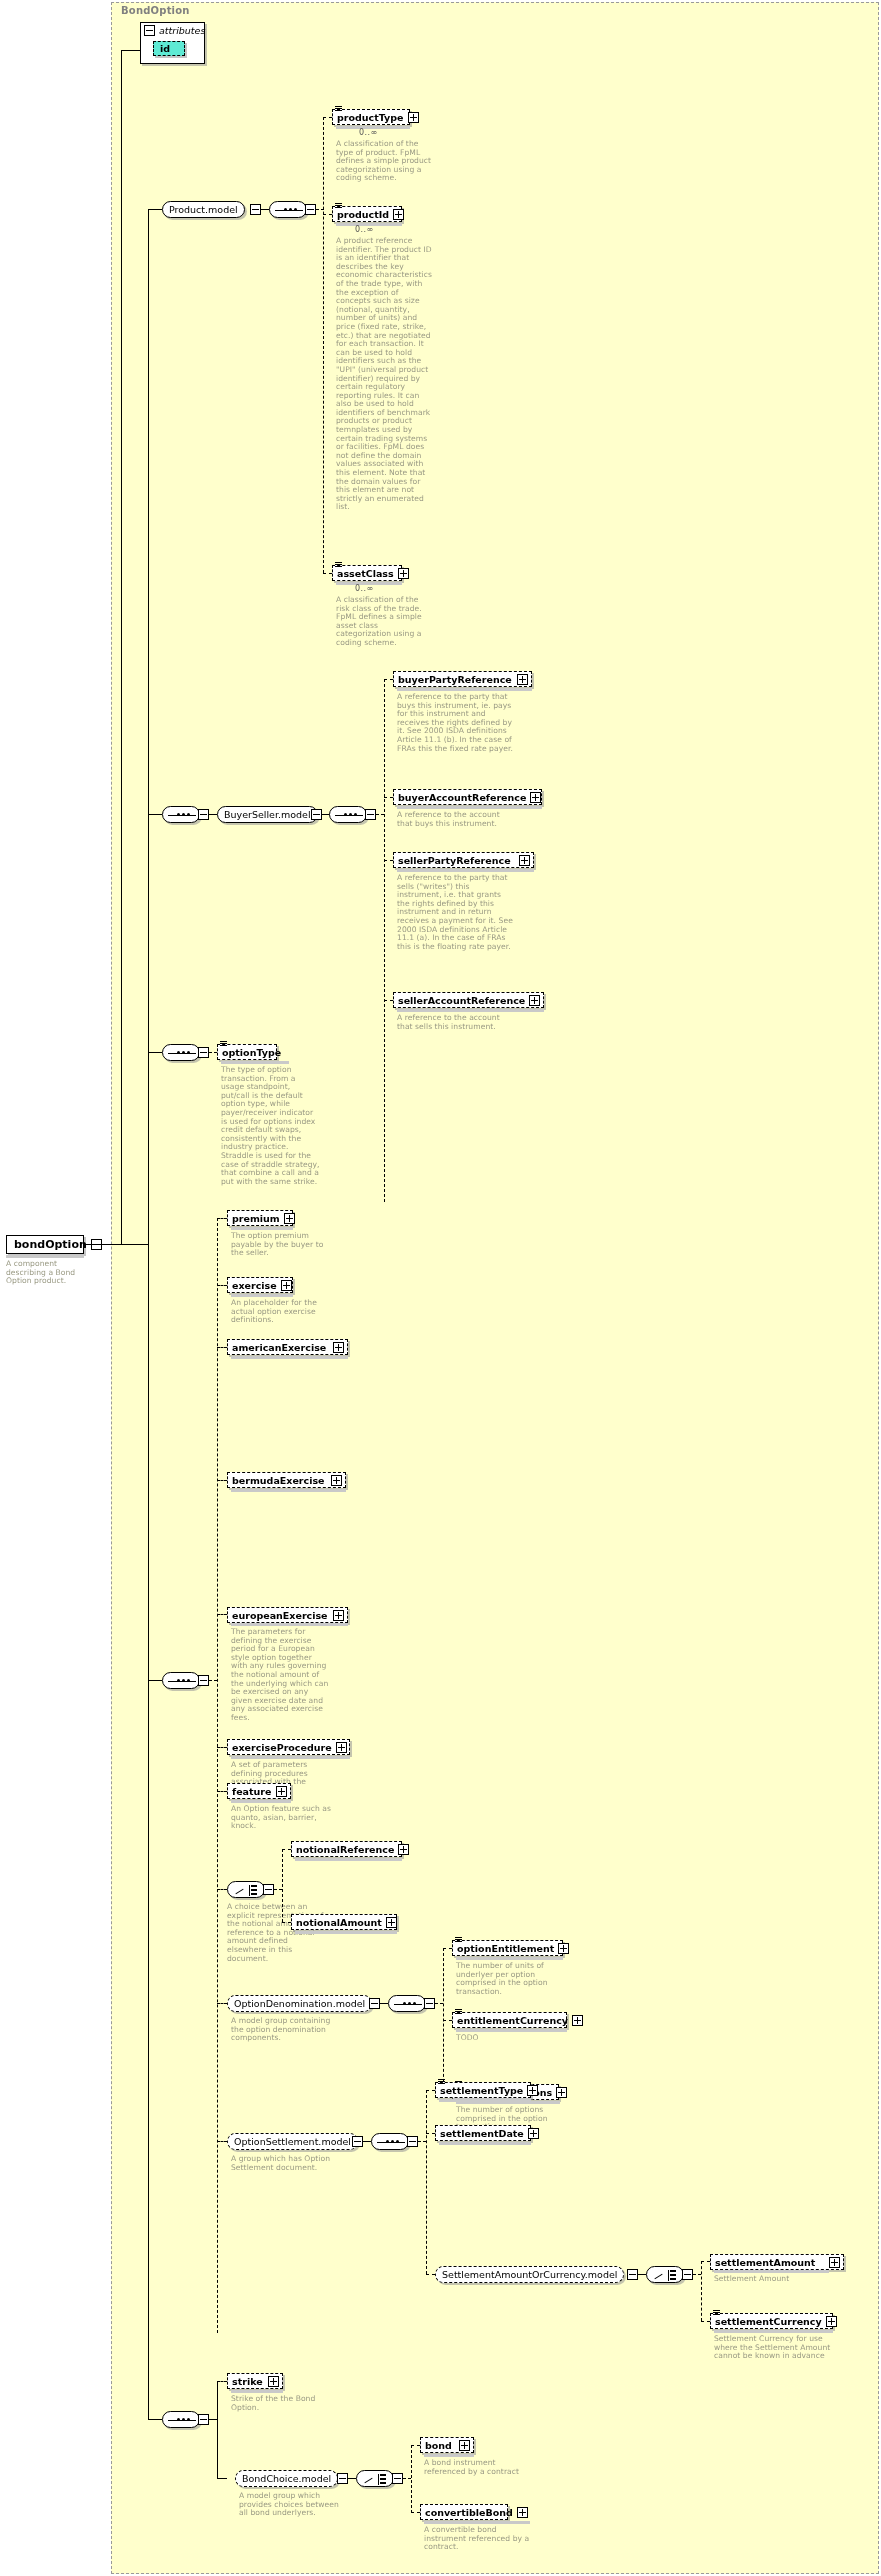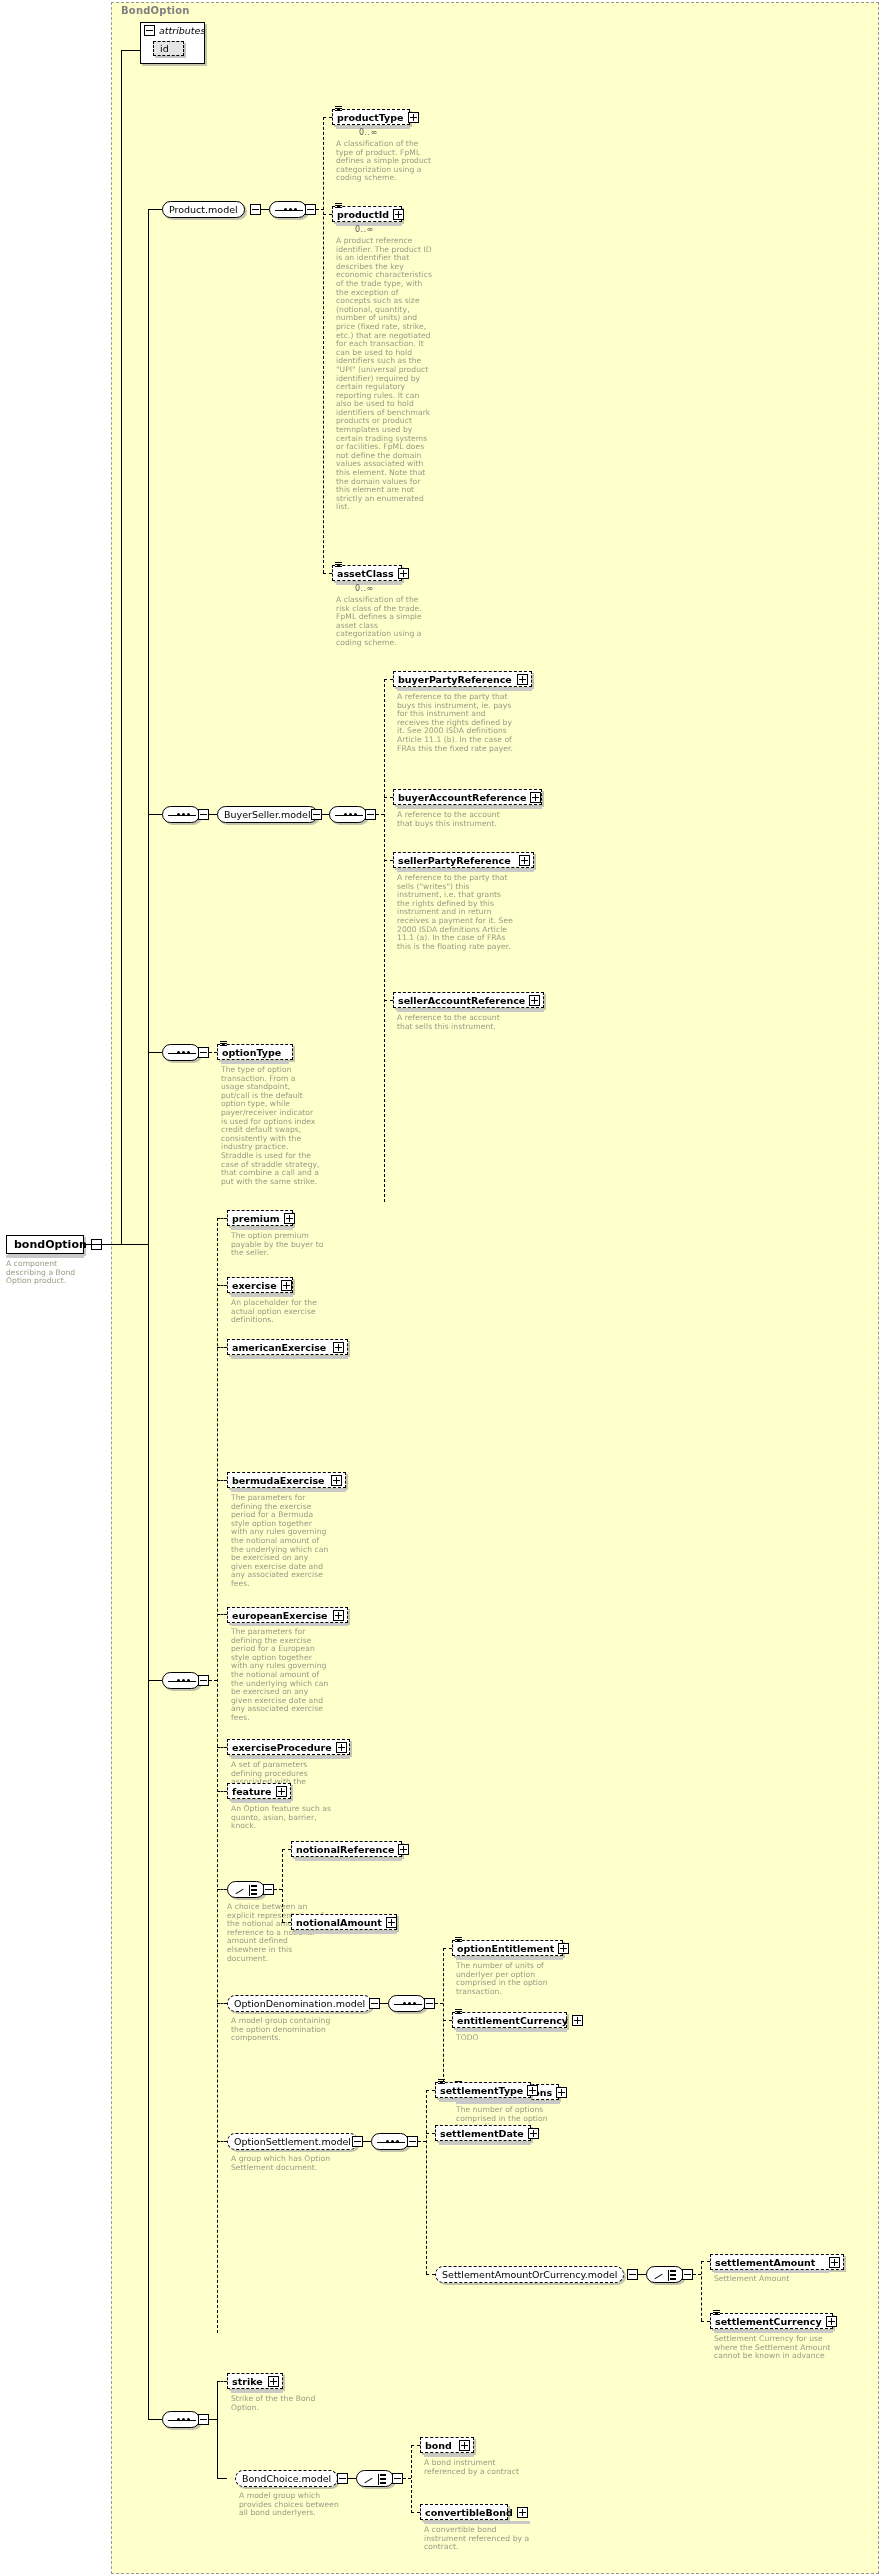--- a/index.html
+++ b/index.html
@@ -143,22 +143,22 @@
   }
   .attr-head {
     display:flex; align-items:center;
     font-size:9.5px; font-style:italic; color:#000;
     padding:2px 4px 1px 3px;
   }
   .attr-head .ctl { margin-left:0; margin-right:4px; }
   .attr-item {
     margin: 2px 6px 5px 12px;
     border:1px dashed #000;
-    background:#e5e5e5;
-    font-size:9.5px; font-weight:normal;
+    background:#5eead4;
+    font-size:9.5px; font-weight:bold;
     padding:1px 14px 1px 6px;
     display:inline-block;
     box-shadow: 2px 2px 0 rgba(150,150,150,.55);
   }
   
   .doc {
     position:absolute;
     font-size:7.6px;
     line-height:8.6px;
     color: #9a9a84;
@@ -346,21 +346,21 @@
   <div class="ln h" style="left:148px; top:1052px; width:14px;"></div>
   <div class="conn" style="left:162px; top:1044px;">
     <div class="seqline"></div>
       <div class="dot d1"></div>
       <div class="dot d2"></div>
       <div class="dot d3"></div>
   </div>
   <div class="sqctl" style="left:198px; top:1047px;"></div>
   <div class="ln hd" style="left:209px; top:1052px; width:8px;"></div>
 
-  <div class="node dashed" style="left:217px; top:1044px; width:76px;">
+  <div class="node dashed" style="left:217px; top:1044px; width:60px;">
     <span class="doclines">
         <i></i>
         <i></i>
         <i></i>
       </span>
     <span class="lbl">optionType</span>
   </div>
   <div class="ubar" style="left:221px; top:1061px; width:68px;"></div>
   <div class="doc" style="left:221px; top:1066px; width:100px;">The type of option transaction. From a usage standpoint, put/call is the default option type, while payer/receiver indicator is used for options index credit default swaps, consistently with the industry practice. Straddle is used for the case of straddle strategy, that combine a call and a put with the same strike.</div>
 
@@ -404,21 +404,20 @@
     <span class="lbl">americanExercise</span>
     <span class="ctl plus"></span>
   </div>
   <div class="ubar" style="left:231px; top:1356px; width:117px;"></div>
 
   <div class="node dashed" style="left:227px; top:1472px; width:119px;">
     <span class="lbl">bermudaExercise</span>
     <span class="ctl plus"></span>
   </div>
   <div class="ubar" style="left:231px; top:1489px; width:115px;"></div>
-  <div class="doc" style="left:231px; top:1494px; width:98px;">The parameters for defining the exercise period for a Bermuda style option together with any rules governing the notional amount of the underlying which can be exercised on any given exercise date and any associated exercise fees.</div>
 
   <div class="node dashed" style="left:227px; top:1607px; width:121px;">
     <span class="lbl">europeanExercise</span>
     <span class="ctl plus"></span>
   </div>
   <div class="ubar" style="left:231px; top:1623px; width:117px;"></div>
   <div class="doc" style="left:231px; top:1628px; width:98px;">The parameters for defining the exercise period for a European style option together with any rules governing the notional amount of the underlying which can be exercised on any given exercise date and any associated exercise fees.</div>
 
   <div class="node dashed" style="left:227px; top:1739px; width:123px;">
     <span class="lbl">exerciseProcedure</span>

